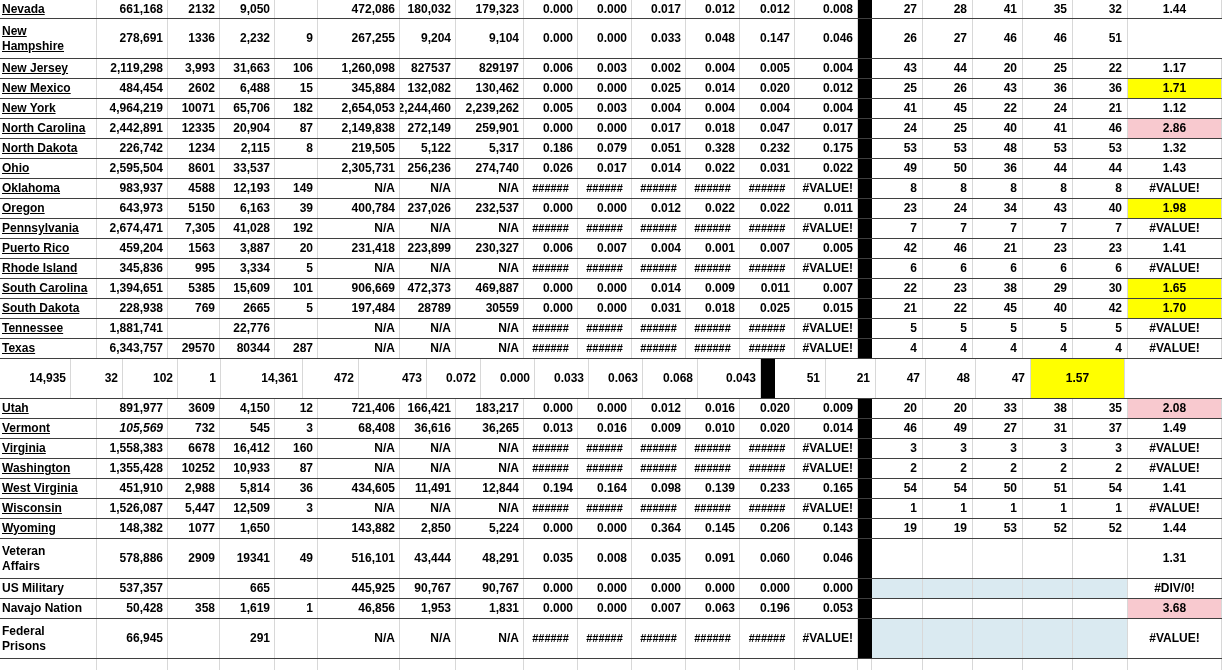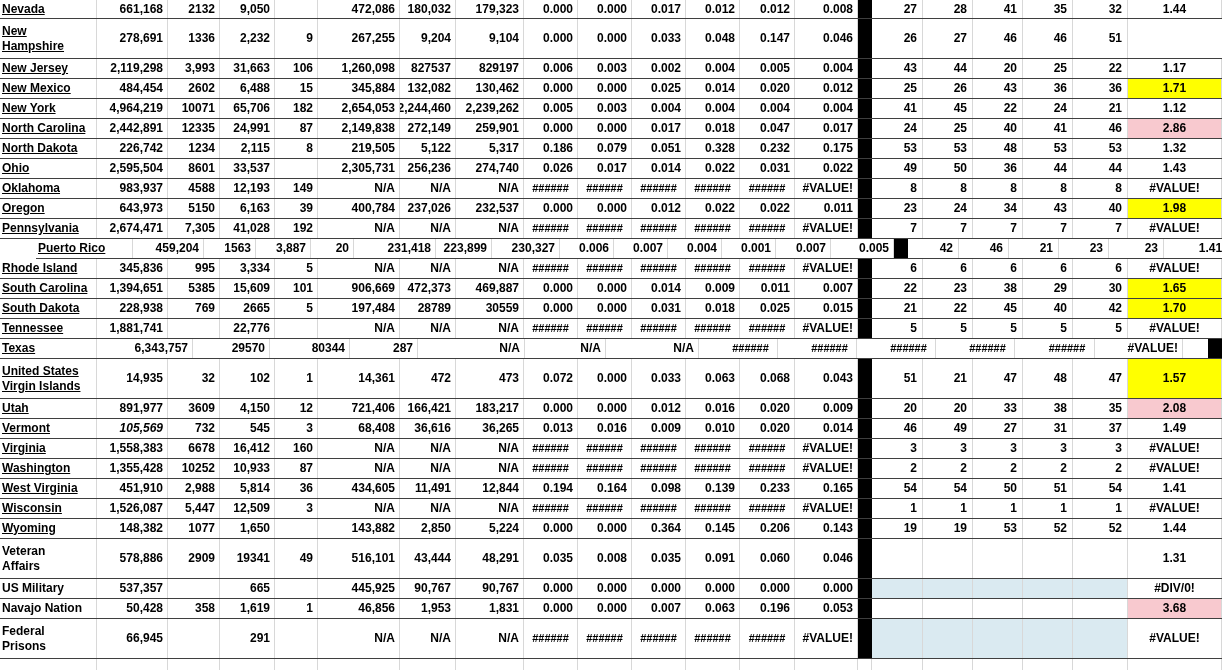--- a/index.html
+++ b/index.html
@@ -139,21 +139,21 @@
         <div class="cell rank" style="width: 50px;">45</div>
         <div class="cell rank" style="width: 50px;">22</div>
         <div class="cell rank" style="width: 50px;">24</div>
         <div class="cell rank" style="width: 55px;">21</div>
         <div class="cell ratio" style="width: 94px;">1.12</div>
       </div>
       <div class="row" style="height: 20px;">
         <div class="cell label u" style="width: 97px;">North Carolina</div>
         <div class="cell" style="width: 71px;">2,442,891</div>
         <div class="cell" style="width: 52px;">12335</div>
-        <div class="cell" style="width: 55px;">24,991</div>
+        <div class="cell" style="width: 55px;">20,904</div>
         <div class="cell" style="width: 43px;">87</div>
         <div class="cell" style="width: 82px;">2,149,838</div>
         <div class="cell" style="width: 56px;">272,149</div>
         <div class="cell" style="width: 68px;">259,901</div>
         <div class="cell" style="width: 54px;">0.000</div>
         <div class="cell" style="width: 54px;">0.000</div>
         <div class="cell" style="width: 54px;">0.017</div>
         <div class="cell" style="width: 54px;">0.018</div>
         <div class="cell" style="width: 55px;">0.047</div>
         <div class="cell" style="width: 63px;">0.017</div>
@@ -273,21 +273,21 @@
         <div class="cell hash" style="width: 55px;">######</div>
         <div class="cell" style="width: 63px;">#VALUE!</div>
         <div class="cell bar" style="width: 14px; background: rgb(0, 0, 0);"></div>
         <div class="cell rank" style="width: 51px;">7</div>
         <div class="cell rank" style="width: 50px;">7</div>
         <div class="cell rank" style="width: 50px;">7</div>
         <div class="cell rank" style="width: 50px;">7</div>
         <div class="cell rank" style="width: 55px;">7</div>
         <div class="cell ratio" style="width: 94px;">#VALUE!</div>
       </div>
-      <div class="row" style="height: 20px; margin-left: 36px;">
+      <div class="row" style="height: 20px;">
         <div class="cell label u" style="width: 97px;">Puerto Rico</div>
         <div class="cell" style="width: 71px;">459,204</div>
         <div class="cell" style="width: 52px;">1563</div>
         <div class="cell" style="width: 55px;">3,887</div>
         <div class="cell" style="width: 43px;">20</div>
         <div class="cell" style="width: 82px;">231,418</div>
         <div class="cell" style="width: 56px;">223,899</div>
         <div class="cell" style="width: 68px;">230,327</div>
         <div class="cell" style="width: 54px;">0.006</div>
         <div class="cell" style="width: 54px;">0.007</div>
@@ -388,21 +388,21 @@
         <div class="cell hash" style="width: 55px;">######</div>
         <div class="cell" style="width: 63px;">#VALUE!</div>
         <div class="cell bar" style="width: 14px; background: rgb(0, 0, 0);"></div>
         <div class="cell rank" style="width: 51px;">5</div>
         <div class="cell rank" style="width: 50px;">5</div>
         <div class="cell rank" style="width: 50px;">5</div>
         <div class="cell rank" style="width: 50px;">5</div>
         <div class="cell rank" style="width: 55px;">5</div>
         <div class="cell ratio" style="width: 94px;">#VALUE!</div>
       </div>
-      <div class="row" style="height: 20px; gap: 25px;">
+      <div class="row" style="height: 20px;">
         <div class="cell label u" style="width: 97px;">Texas</div>
         <div class="cell" style="width: 71px;">6,343,757</div>
         <div class="cell" style="width: 52px;">29570</div>
         <div class="cell" style="width: 55px;">80344</div>
         <div class="cell" style="width: 43px;">287</div>
         <div class="cell" style="width: 82px;">N/A</div>
         <div class="cell" style="width: 56px;">N/A</div>
         <div class="cell" style="width: 68px;">N/A</div>
         <div class="cell hash" style="width: 54px;">######</div>
         <div class="cell hash" style="width: 54px;">######</div>
@@ -412,22 +412,20 @@
         <div class="cell" style="width: 63px;">#VALUE!</div>
         <div class="cell bar" style="width: 14px; background: rgb(0, 0, 0);"></div>
         <div class="cell rank" style="width: 51px;">4</div>
         <div class="cell rank" style="width: 50px;">4</div>
         <div class="cell rank" style="width: 50px;">4</div>
         <div class="cell rank" style="width: 50px;">4</div>
         <div class="cell rank" style="width: 55px;">4</div>
         <div class="cell ratio" style="width: 94px;">#VALUE!</div>
       </div>
       <div class="row" style="height: 40px;">
-        <div class="cell label u" style="width: 97px;">United States
-Virgin Islands</div>
         <div class="cell" style="width: 71px;">14,935</div>
         <div class="cell" style="width: 52px;">32</div>
         <div class="cell" style="width: 55px;">102</div>
         <div class="cell" style="width: 43px;">1</div>
         <div class="cell" style="width: 82px;">14,361</div>
         <div class="cell" style="width: 56px;">472</div>
         <div class="cell" style="width: 68px;">473</div>
         <div class="cell" style="width: 54px;">0.072</div>
         <div class="cell" style="width: 54px;">0.000</div>
         <div class="cell" style="width: 54px;">0.033</div>

